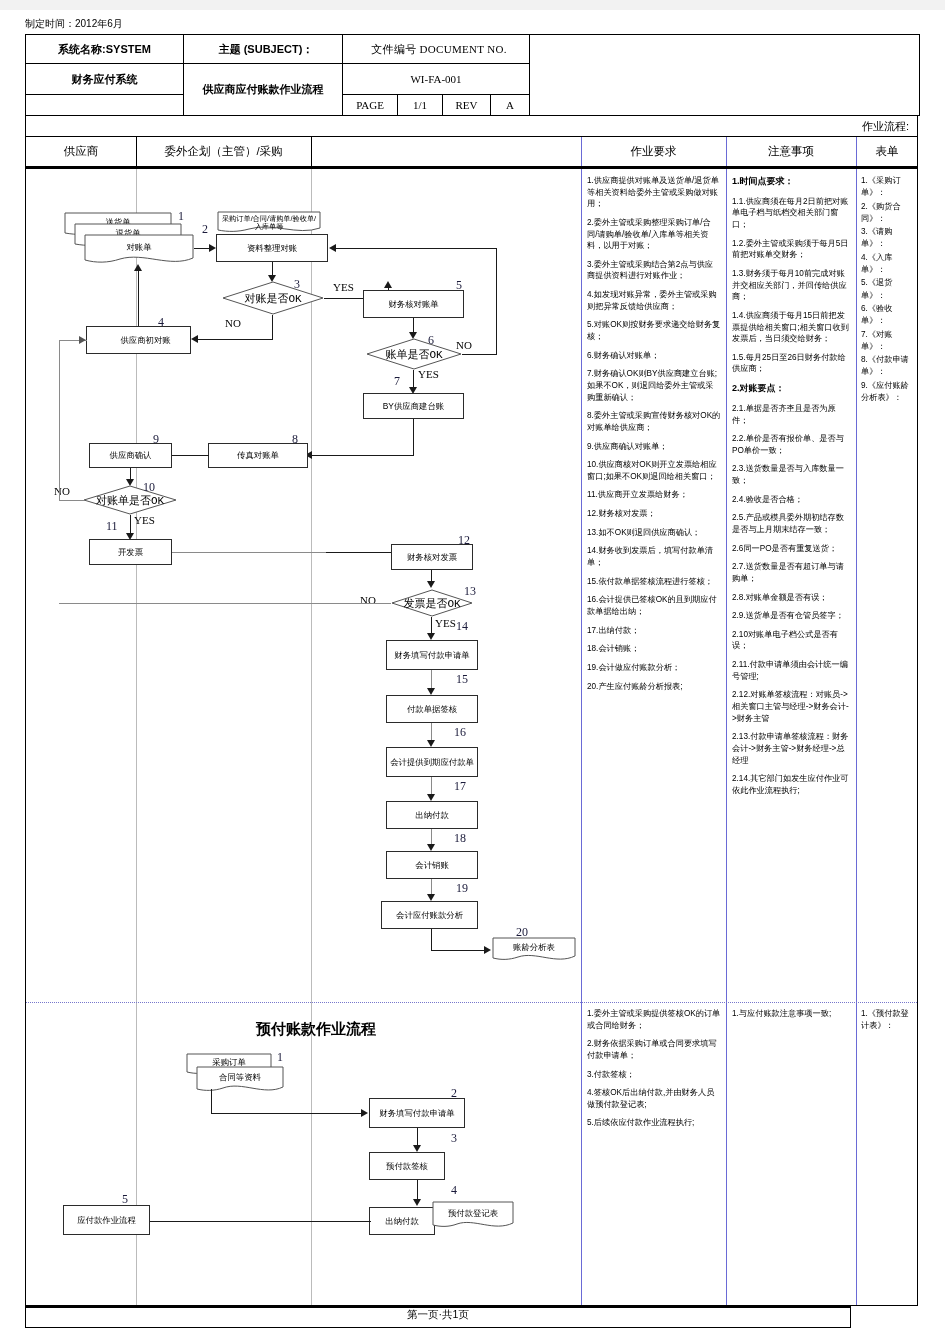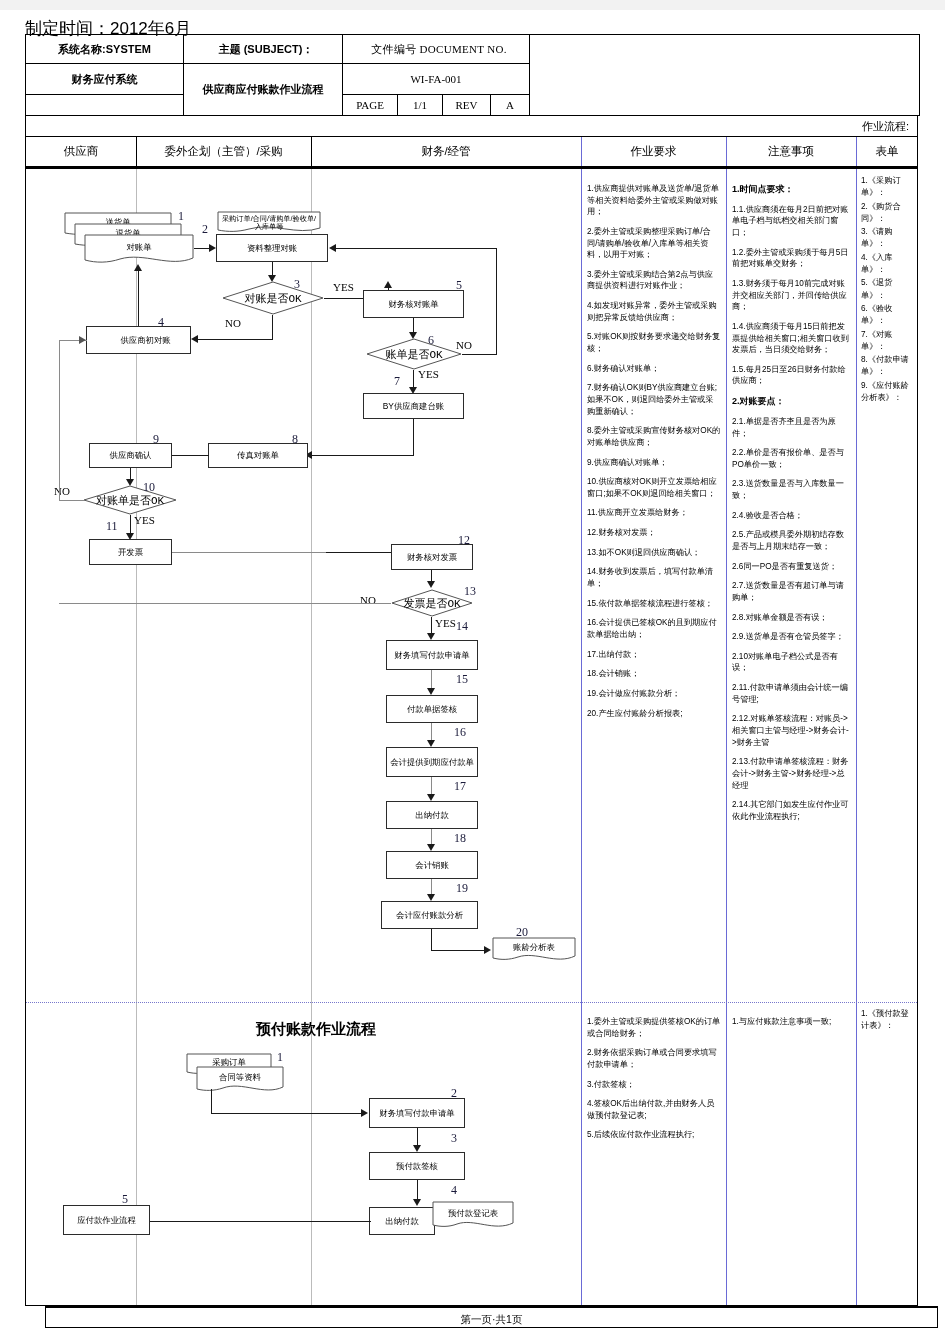--- a/index.html
+++ b/index.html
@@ -1,20 +1,20 @@
 <!DOCTYPE html>
 <html><head>
 <meta charset="utf-8">
 <style>
   html,body{margin:0;padding:0;background:#fff;}
   body{font-family:"Liberation Sans","DejaVu Sans",sans-serif;}
   #page{position:relative;width:945px;height:1336px;background:#fff;overflow:hidden;}
 
   
-  .made-date{position:absolute;left:25px;top:17px;font-size:17px;color:#000;white-space:nowrap;text-align:right;}
+  .made-date{position:absolute;left:25px;top:17px;font-size:10px;color:#000;white-space:nowrap;text-align:right;}
   .hdrtbl{position:absolute;left:25px;top:34px;width:895px;border-collapse:collapse;}
   .hdrtbl td{border:1px solid #000;text-align:center;vertical-align:middle;font-size:11px;}
   .bold-cn{font-weight:bold;font-size:12px;}
   .doc-no{font-family:"Liberation Serif","DejaVu Serif",serif;font-size:12.5px;letter-spacing:.3px;}
   .docno-big{font-family:"Liberation Serif","DejaVu Serif",serif;font-size:15px;}
   .pgc{font-family:"Liberation Serif","DejaVu Serif",serif;font-size:11.5px;}
   .subject-left{text-align:left;padding-left:7px;}
 
   .flowrow{position:absolute;left:25px;top:115px;width:893px;height:22px;border:1px solid #000;border-top:none;box-sizing:border-box;}
   .flowrow span{position:absolute;right:8px;top:4px;font-size:11px;}
@@ -23,21 +23,21 @@
   .colhdr{position:absolute;left:25px;top:137px;width:893px;height:30px;box-sizing:border-box;border:1px solid #000;border-top:none;}
   .colhdr .ch{position:absolute;top:0;height:100%;display:flex;align-items:center;justify-content:center;font-size:11.5px;}
   .vsep{position:absolute;top:0;bottom:0;width:0;border-left:1px solid #000;}
   .vsep.blue{border-left:1px solid #6a6ad6;}
 
   
   .bodybox{position:absolute;left:25px;top:167px;width:893px;height:1139px;box-sizing:border-box;border:1px solid #000;border-top:2px solid #000;}
   .hsep{position:absolute;left:0;right:0;height:0;border-top:1px dotted #7777cc;}
 
   .textcol{position:absolute;top:0;padding:6px 5px 0 5px;box-sizing:border-box;font-size:8.2px;line-height:1.42;color:#000;}
-  .textcol p{margin:8px 0 7px 0;}
+  .textcol p{margin:0 0 7px 0;}
   .textcol p.b{font-weight:bold;font-size:9px;margin-bottom:8px;}
   .formcol{position:absolute;top:0;padding:6px 4px 0 4px;box-sizing:border-box;font-size:8.2px;line-height:1.5;}
   .formcol p{margin:0 0 1px 0;}
 
   
   .node{position:absolute;border:1px solid #2b2b2b;background:#fff;display:flex;align-items:center;justify-content:center;text-align:center;font-size:8.4px;line-height:1.25;padding:1px 2px;box-sizing:border-box;color:#000;}
   .num{position:absolute;font-family:"Liberation Serif","DejaVu Serif",serif;font-size:12px;color:#1a1a3a;}
   .lbl{position:absolute;font-family:"Liberation Serif","DejaVu Serif",serif;font-size:11px;color:#000;}
   .ln{position:absolute;background:#1a1a1a;}
   .ln.h{height:1px;}
@@ -49,21 +49,21 @@
   .ar-d{border-left:4px solid transparent;border-right:4px solid transparent;border-top:7px solid #1a1a1a;}
   .ar-u{border-left:4px solid transparent;border-right:4px solid transparent;border-bottom:7px solid #1a1a1a;}
   .diamond{position:absolute;}
   .diamond svg{position:absolute;left:0;top:0;}
   .diamond .dtxt{position:absolute;left:0;top:0;width:100%;height:100%;display:flex;align-items:center;justify-content:center;font-size:11px;color:#000;font-family:Liberation Mono, monospace;}
   .docshape{position:absolute;}
   .docshape svg{position:absolute;left:0;top:0;}
   .docshape .dtxt{position:absolute;left:0;top:0;width:100%;height:78%;display:flex;align-items:center;justify-content:center;font-size:8.4px;color:#000;}
   .secttitle{position:absolute;font-size:15px;font-weight:bold;color:#000;}
 
-  .footer{position:absolute;left:25px;top:1306px;width:893px;height:22px;box-sizing:border-box;border:1px solid #000;border-top:2px solid #000;display:flex;align-items:flex-end;justify-content:center;font-size:10.5px;margin-left:20px;}
+  .footer{position:absolute;left:25px;top:1306px;width:826px;height:22px;box-sizing:border-box;border:1px solid #000;border-top:2px solid #000;display:flex;align-items:flex-start;justify-content:center;font-size:10.5px;}
   .topstrip{position:absolute;left:0;top:0;width:945px;height:10px;background:#f2f2f2;}
 </style>
 </head>
 <body>
 
 <div id="page">
 
   <div class="topstrip"></div>
 
   <div class="made-date">制定时间：2012年6月</div>
@@ -93,21 +93,20 @@
 
   <div class="flowrow">
     <span>作业流程:</span>
   </div>
 
   <div class="colhdr">
     <div class="ch" style="left:0;width:110px;">供应商</div>
     <div class="vsep" style="left:110px;"></div>
     <div class="ch" style="left:110px;width:175px;">委外企划（主管）/采购</div>
     <div class="vsep" style="left:285px;"></div>
-    <div class="ch" style="left:285px;width:270px;">财务/经管</div>
     <div class="vsep blue" style="left:555px;"></div>
     <div class="ch" style="left:555px;width:145px;">作业要求</div>
     <div class="vsep blue" style="left:700px;"></div>
     <div class="ch" style="left:700px;width:130px;font-family:Liberation Mono, monospace;">注意事项</div>
     <div class="vsep blue" style="left:830px;"></div>
     <div class="ch" style="left:830px;width:62px;">表单</div>
   </div>
 
   <div class="bodybox">
 
@@ -384,21 +383,21 @@
       <div class="ln v" style="left:185px;top:920px;height:25px;"></div>
       <div class="ln h" style="left:185px;top:944px;width:152px;"></div>
       <div class="arrow ar-r" style="left:335px;top:940px;"></div>
 
       <div class="num" style="left:425px;top:917px;">2</div>
       <div class="node" style="left:343px;top:929px;width:96px;height:30px;">财务填写付款申请单</div>
 
       <div class="ln v" style="left:391px;top:959px;height:20px;"></div>
       <div class="arrow ar-d" style="left:387px;top:976px;"></div>
       <div class="num" style="left:425px;top:962px;">3</div>
-      <div class="node" style="left:343px;top:983px;width:96px;height:28px;">预付款签核</div>
+      <div class="node" style="left:343px;top:983px;width:76px;height:28px;">预付款签核</div>
 
       <div class="ln v" style="left:391px;top:1011px;height:22px;"></div>
       <div class="arrow ar-d" style="left:387px;top:1030px;"></div>
       <div class="num" style="left:425px;top:1014px;">4</div>
       <div class="node" style="left:343px;top:1038px;width:66px;height:28px;">出纳付款</div>
 
       <div class="docshape" style="left:406px;top:1032px;width:82px;height:32px;text-align:right;">
         <svg width="82" height="32" viewBox="0 0 82 32">
             <path d="M1 1 H81 V22 C62 31 42 17 25 23 C17 26 9 26 1 24 Z" fill="#fff" stroke="#555" stroke-width="1"></path>
           </svg>

